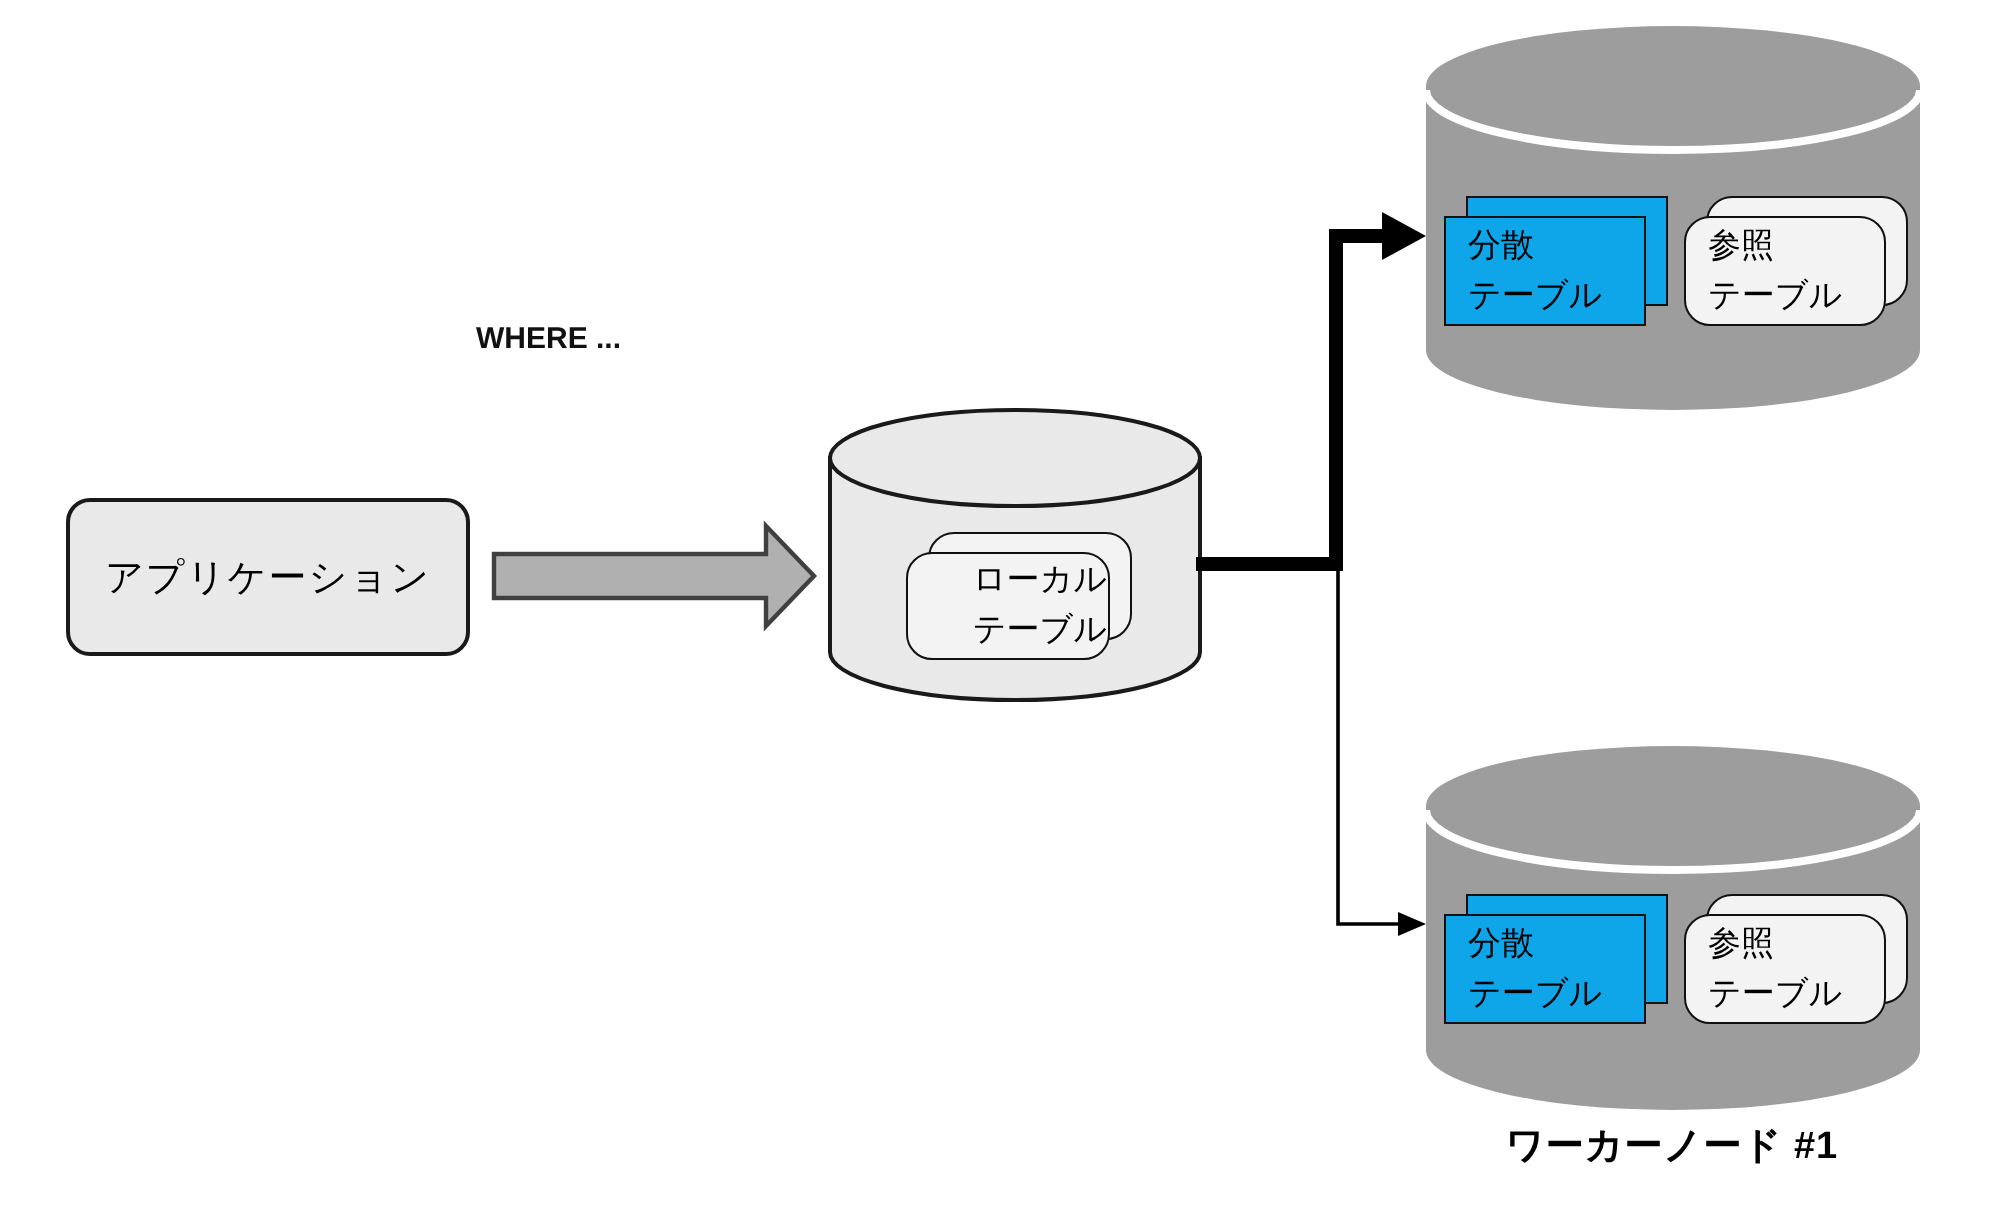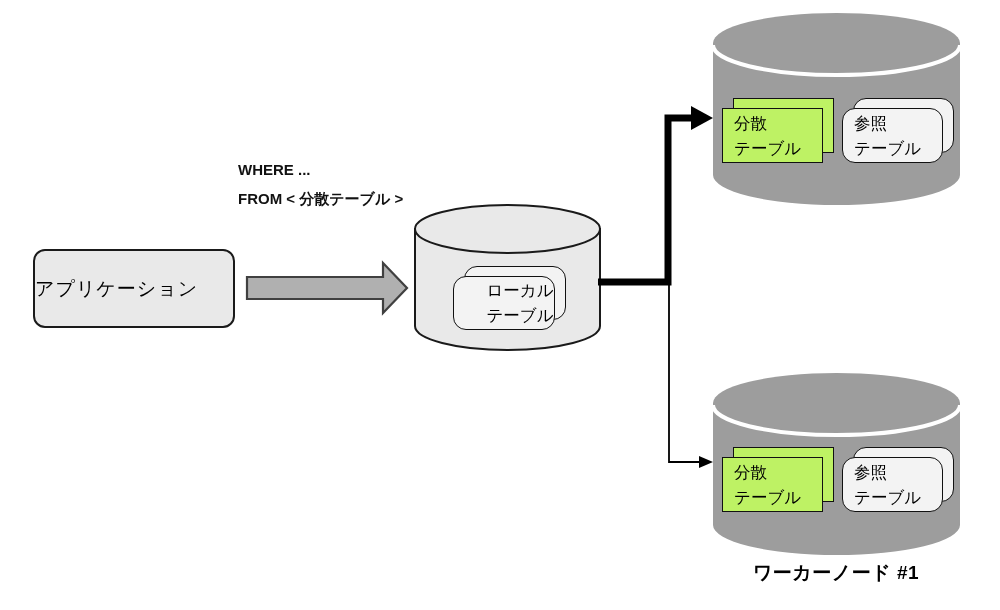--- a/index.html
+++ b/index.html
@@ -5,21 +5,21 @@
   html,body{margin:0;padding:0;background:#fff;}
   .canvas{
     position:relative;width:1000px;height:610px;background:#ffffff;overflow:hidden;
     font-family:"Liberation Sans","DejaVu Sans",sans-serif;color:#000;
   }
   .shapes{position:absolute;left:0;top:0;width:1000px;height:610px;z-index:1;}
 
   .app-box{
     position:absolute;left:33px;top:249px;width:202px;height:79px;box-sizing:border-box;
     background:#e9e9e9;border:2px solid #1a1a1a;border-radius:12px;
-    display:flex;align-items:center;justify-content:flex-start;
+    display:flex;align-items:center;justify-content:center;
     font-size:19px;letter-spacing:1px;z-index:2;
   }
 
   .query{
     position:absolute;left:238px;top:155px;z-index:2;
     font-weight:bold;font-size:15px;line-height:29px;color:#111;white-space:nowrap;
   }
 
   .node-label{
     position:absolute;width:250px;text-align:center;z-index:2;
@@ -30,21 +30,21 @@
   .lbl-worker2{left:711px;top:560px;}
 
   .card-stack{position:absolute;z-index:2;}
   .card{
     position:absolute;box-sizing:border-box;border:1.5px solid #111;
     font-size:16.5px;line-height:25px;padding-left:32px;
   }
   .card.back{left:11px;top:-10px;}
   .card.front{left:0;top:0;display:flex;flex-direction:column;justify-content:center;}
   .fill-light{background:#f3f3f3;border-radius:13px;}
-  .fill-mid{background:#bef264;}
+  .fill-mid{background:#0ea5e9;}
 
   .stack-local{left:453px;top:276px;}
   .stack-local .card{width:102px;height:54px;}
   .stack-local .card.front{align-items:center;text-align:center;}
 
   .stack-w1-dist{left:722px;top:108px;}
   .stack-w1-ref{left:842px;top:108px;}
   .stack-w2-dist{left:722px;top:457px;}
   .stack-w2-ref{left:842px;top:457px;}
   .worker-card .card{width:101px;height:55px;}
@@ -76,21 +76,20 @@
     <path d="M598,282 H668 V118 H693" fill="none" stroke="#000" stroke-width="7"></path>
     <polygon points="691,106 713,118 691,130" fill="#000"></polygon>
   </svg>
 
   <div class="app-box">
     <span>アプリケーション</span>
   </div>
 
   <div class="query">
     <div>WHERE ...</div>
-    <div>FROM &lt; 分散テーブル &gt;</div>
   </div>
 
   <div class="card-stack stack-local">
     <div class="card back fill-light"></div>
     <div class="card front fill-light">
       <span>ローカル</span>
       <span>テーブル</span>
     </div>
   </div>
 

